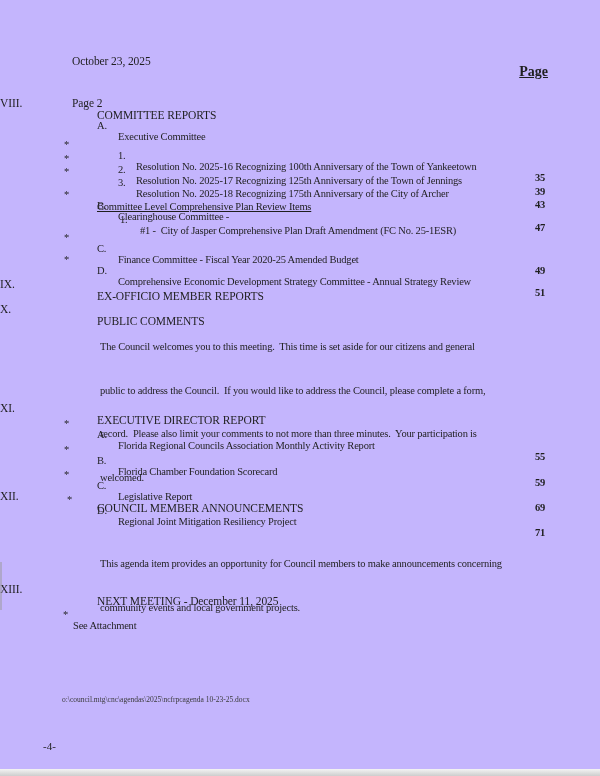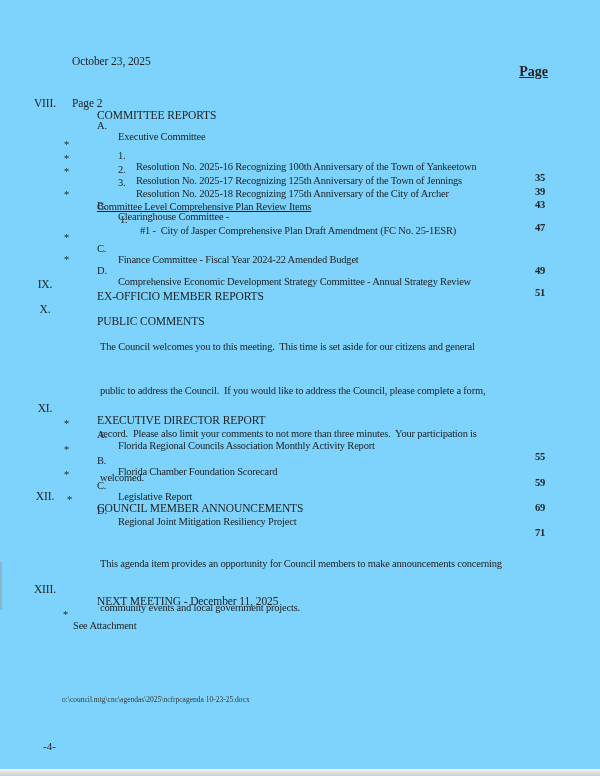--- a/index.html
+++ b/index.html
@@ -1,29 +1,29 @@
 <!DOCTYPE html>
 <html><head>
 <meta charset="utf-8">
 <title>Agenda Page</title>
 <style>
   html,body{margin:0;padding:0;background:#e9e9e9;}
   .page{
     position:relative;
     width:600px;height:776px;
     margin:0 auto;
-    background:#7dd3fc;
+    background:#c4b5fd;
     color:#1f1f1f;
     font-family:"Liberation Serif","DejaVu Serif",serif;
     overflow:hidden;
   }
   
   .ln{position:absolute;left:0;width:100%;height:14px;font-size:10.5px;letter-spacing:-0.2px;white-space:pre;}
   .hd{font-size:11.5px;letter-spacing:-0.1px;}
-  .roman{position:absolute;left:0;width:90px;text-align:center;}
+  .roman{position:absolute;left:0;width:90px;text-align:left;}
   .title{position:absolute;left:97px;}
   .star{position:absolute;left:64px;}
   .letter{position:absolute;left:97px;}
   .ltxt{position:absolute;left:118px;}
   .num{position:absolute;left:118px;}
   .ntxt{position:absolute;left:136px;}
   .pg{position:absolute;right:55px;font-weight:bold;margin-left:48px;}
   .ul{text-decoration:underline;}
   .hdrblock{position:absolute;left:72px;top:26px;font-size:11.5px;line-height:14px;letter-spacing:-0.1px;white-space:pre;}
   .pagecolhdr{position:absolute;right:52px;top:64px;font-size:14px;font-weight:bold;text-decoration:underline;}
@@ -86,21 +86,21 @@
     <span class="letter ul">Committee Level Comprehensive Plan Review Items</span>
   </div>
   <div class="ln" style="top:203px">
     <span class="num" style="left:120px">1.</span>
     <span class="ntxt" style="left:140px">#1 -  City of Jasper Comprehensive Plan Draft Amendment (FC No. 25-1ESR)</span>
   </div>
 
   <div class="ln" style="top:221px">
     <span class="star">*</span>
     <span class="letter">C.</span>
-    <span class="ltxt">Finance Committee - Fiscal Year 2024-22 Amended Budget</span>
+    <span class="ltxt">Finance Committee - Fiscal Year 2020-25 Amended Budget</span>
     <span class="pg">49</span>
   </div>
 
   <div class="ln" style="top:243px">
     <span class="star">*</span>
     <span class="letter">D.</span>
     <span class="ltxt">Comprehensive Economic Development Strategy Committee - Annual Strategy Review</span>
     <span class="pg">51</span>
   </div>
 

